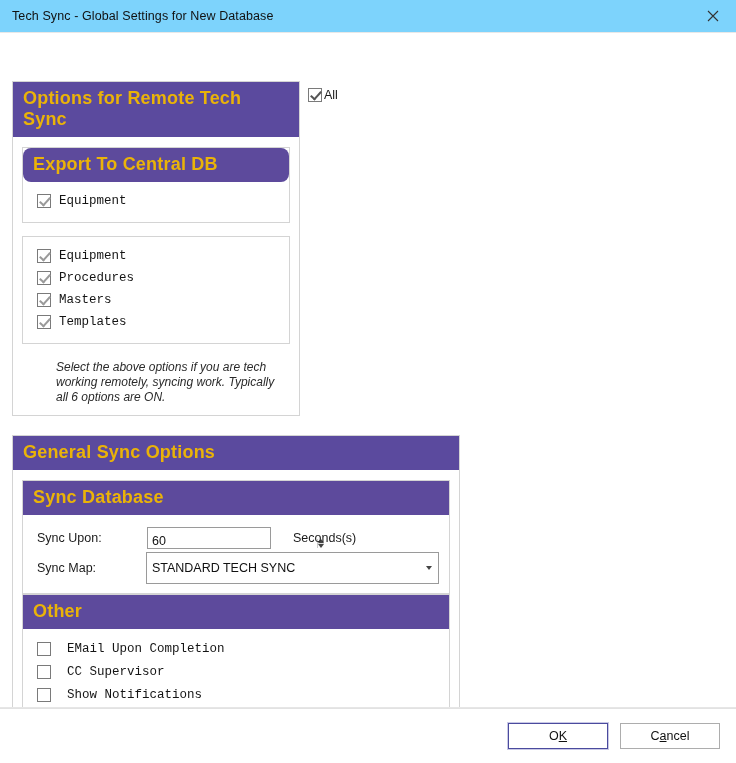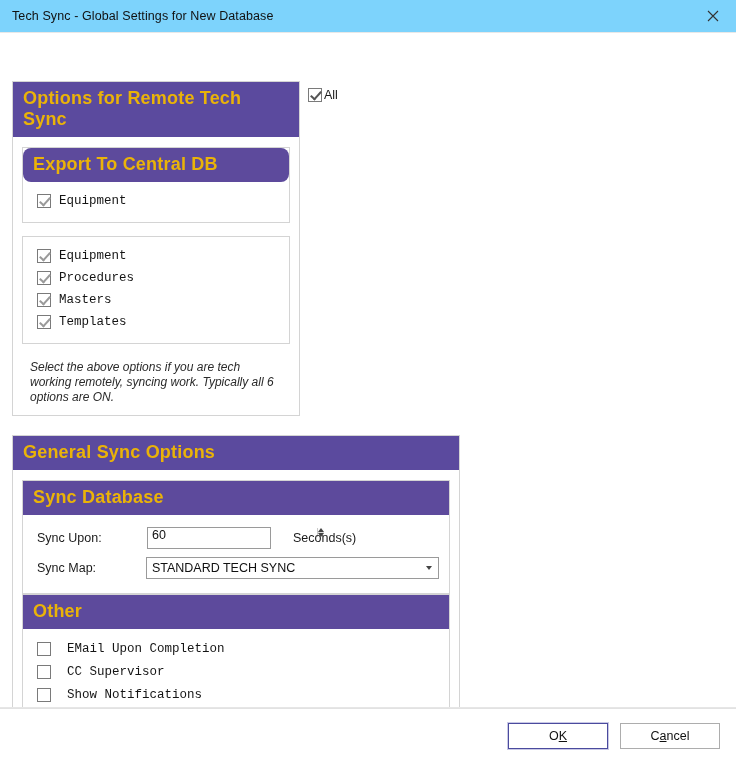--- a/index.html
+++ b/index.html
@@ -112,20 +112,21 @@
     padding-left: 4px;
   }
   .cb-row .lbl { font-size: 12.5px; color: #141414; font-family: Liberation Mono, monospace; }
 
   .note {
     font-style: italic;
     font-size: 12px;
     line-height: 15px;
     color: #2a2a2a;
     padding: 3px 8px 10px 8px;
+    margin-left: 26px;
   }
 
   
   .general-box {
     position: absolute;
     left: 12px; top: 402px;
     width: 448px;
   }
   .general-inner { padding: 10px 9px 2px 9px; }
 
@@ -137,21 +138,21 @@
   }
   .field-row .flabel {
     width: 110px;
     font-size: 12.5px;
   }
   .spin {
     width: 124px; height: 22px;
     border: 1px solid #9a9a9a;
     background: #fff;
     display: flex;
-    align-items: flex-start;
+    align-items: flex-end;
   }
   .spin input {
     border: 0; outline: 0;
     flex: 1 1 auto;
     padding: 0 4px;
     font-family: "Liberation Sans", sans-serif;
     font-size: 12.5px;
     color: #111;
     background: transparent;
   }
@@ -176,21 +177,21 @@
   }
   .tri-dn {
     width: 0; height: 0;
     border-left: 3px solid transparent;
     border-right: 3px solid transparent;
     border-top: 4px solid #444;
   }
   .unit { margin-left: 22px; font-size: 12.5px; }
 
   .combo {
-    width: 296px; height: 22px;
+    width: 296px; height: 32px;
     border: 1px solid #9a9a9a;
     background: #fff;
     display: flex;
     align-items: center;
     padding: 0 0 0 5px;
     font-size: 12.5px;
     color: #111;
     justify-content: space-between;
   }
   .combo .arrow {

